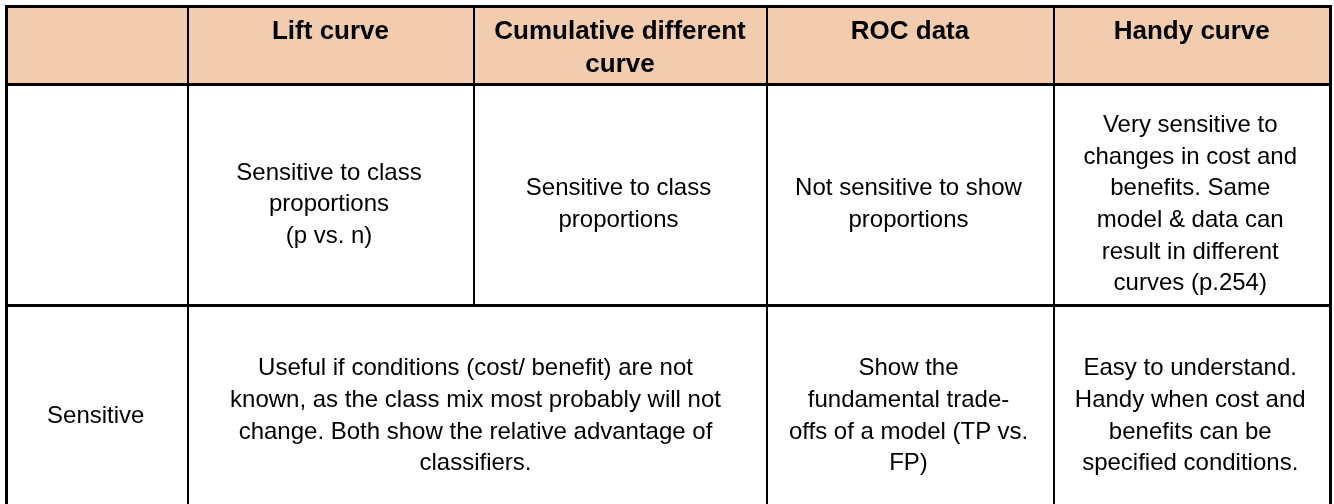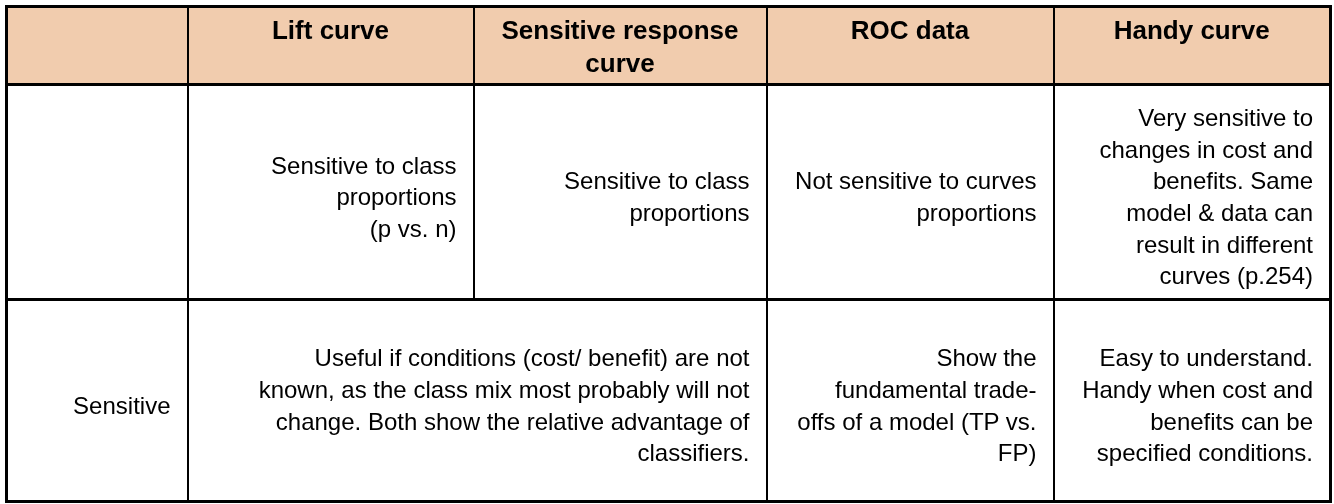--- a/index.html
+++ b/index.html
@@ -50,57 +50,57 @@
     font-weight: bold;
     font-size: 26px;
     line-height: 1.25;
     text-align: center;
     vertical-align: top;
     padding: 6px 10px 0 10px;
   }
   .comparison-table td {
     font-size: 24px;
     line-height: 1.32;
-    text-align: right;
+    text-align: center;
     vertical-align: middle;
-    padding: 16px 16px 6px 13px;
+    padding: 22px 16px 6px 13px;
     white-space: pre-line;
     background: var(--page-bg);
   }
 </style>
 </head>
 <body>
 
 <div class="page">
   <table class="comparison-table">
     <colgroup>
       <col style="width:181px">
       <col style="width:286px">
       <col style="width:293px">
       <col style="width:287px">
       <col style="width:277px">
     </colgroup>
     <thead>
       <tr>
         <th></th>
         <th>Lift curve</th>
-        <th>Sensitive response curve</th>
+        <th>Cumulative different curve</th>
         <th>ROC data</th>
         <th>Handy curve</th>
       </tr>
     </thead>
     <tbody>
       <tr class="sensitivity-row">
         <td></td>
         <td>Sensitive to class
 proportions
 (p vs. n)</td>
         <td>Sensitive to class
 proportions</td>
-        <td>Not sensitive to curves
+        <td>Not sensitive to show
 proportions</td>
         <td>Very sensitive to
 changes in cost and
 benefits. Same
 model &amp; data can
 result in different
 curves (p.254)</td>
       </tr>
       <tr class="advantage-row">
         <td>Sensitive</td>

